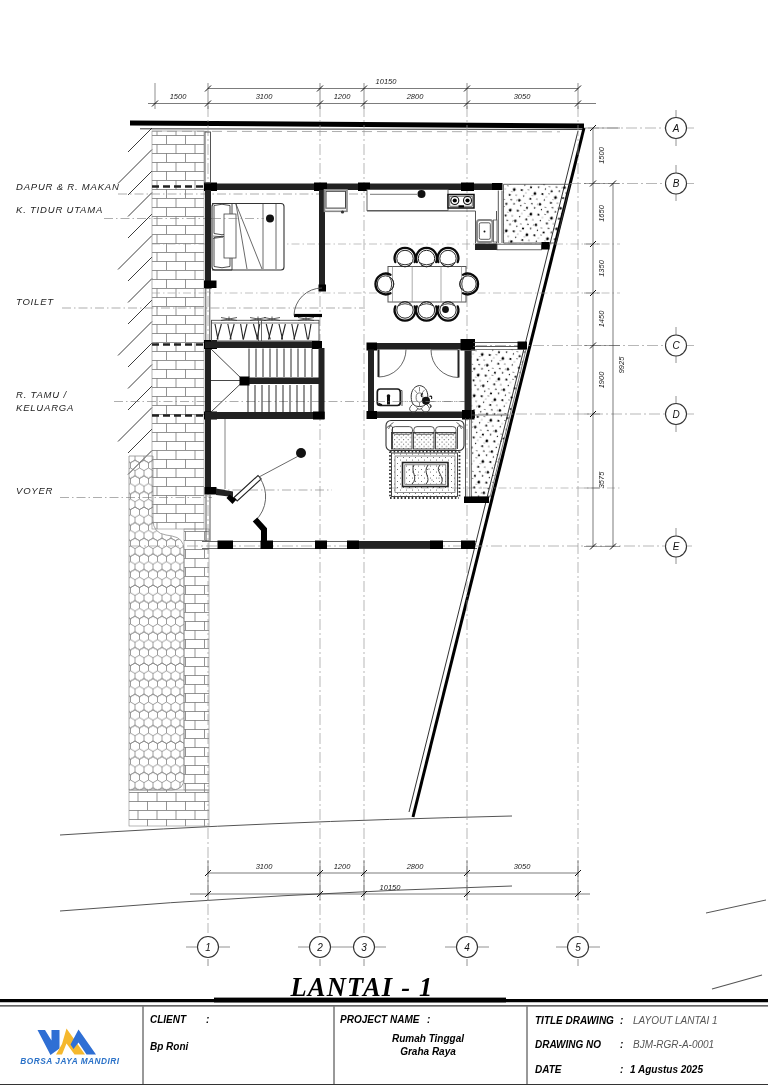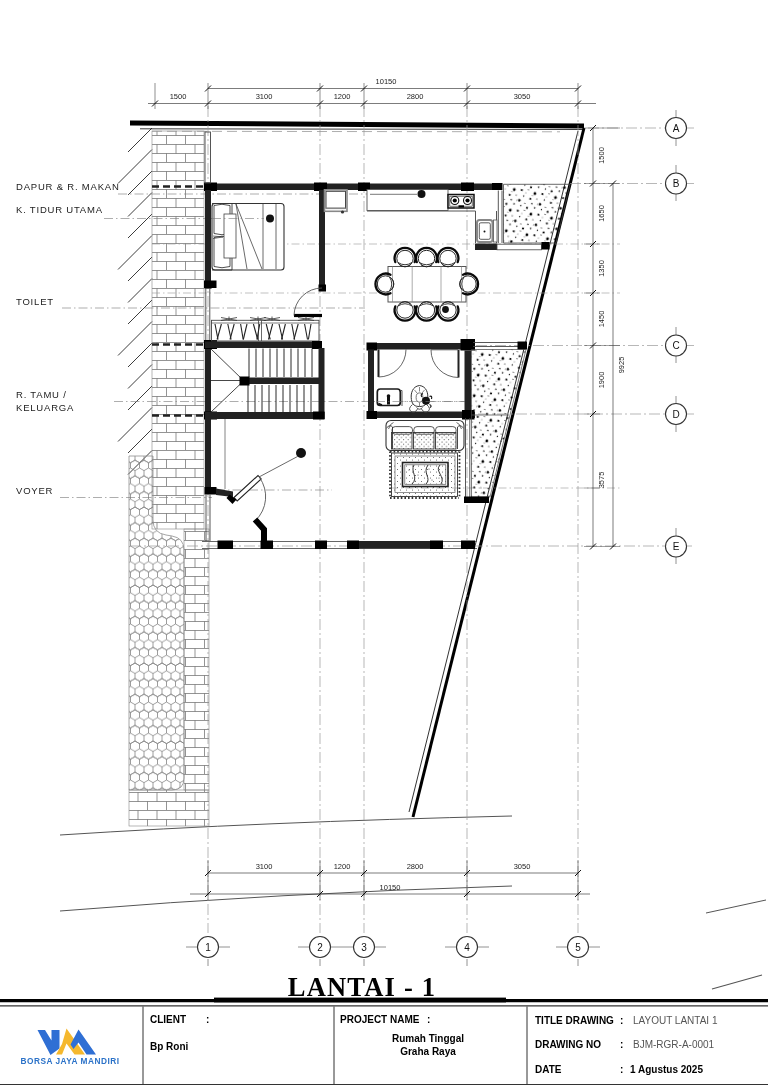--- a/index.html
+++ b/index.html
@@ -1,18 +1,18 @@
 <!DOCTYPE html>
 <html><head>
 <meta charset="utf-8">
 <style>
 html,body{margin:0;padding:0;background:#fff;}
 *{box-sizing:border-box;}
 body{font-family:"Liberation Sans", sans-serif;}
-#page{position:relative;width:768px;height:1086px;background:#fff;overflow:hidden;}
+#page{position:relative;width:768px;height:1086px;background:#fff;overflow:hidden;font-style:italic;}
 </style>
 </head>
 <body>
 <div id="page">
 <svg width="768" height="1086" viewBox="0 0 768 1086">
 <defs>
 <pattern id="brick" width="19" height="18" patternUnits="userSpaceOnUse">
   <path d="M0,0.5 H19 M0,9.5 H19 M5,0.5 V9.5 M14.5,9.5 V18" stroke="#666" stroke-width="0.7" fill="none"></path>
 </pattern>
 <pattern id="hex" width="9" height="15.6" patternUnits="userSpaceOnUse">

